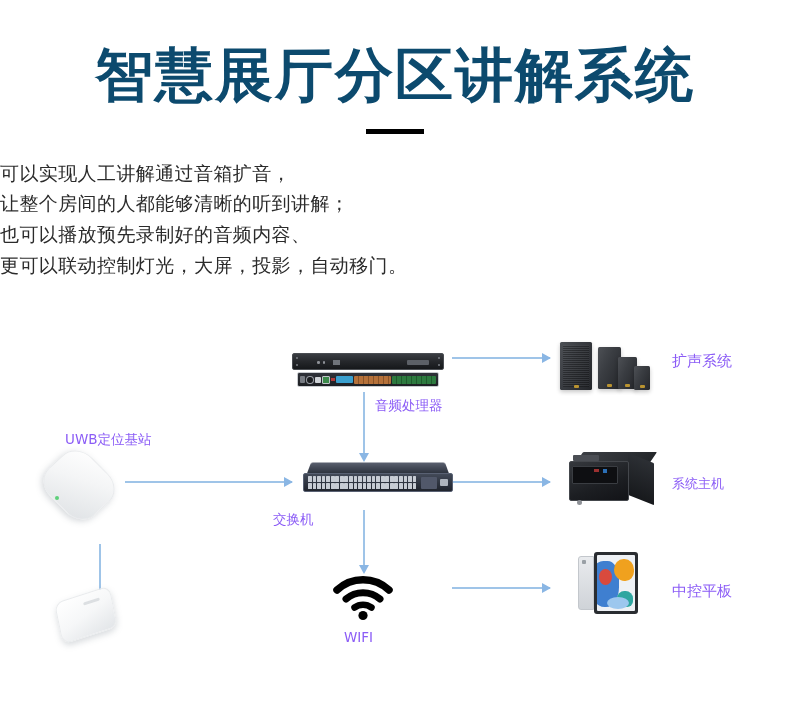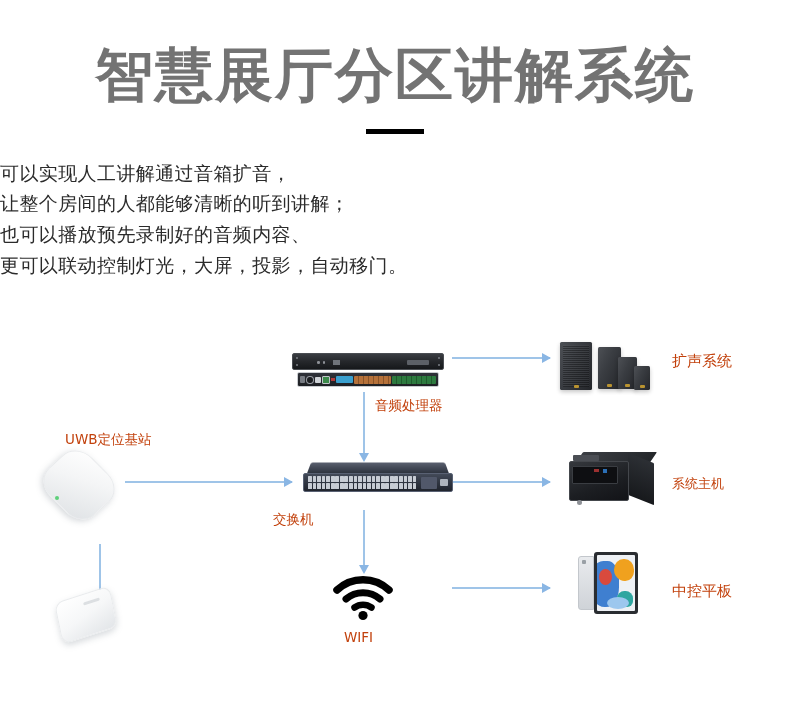--- a/index.html
+++ b/index.html
@@ -23,21 +23,21 @@
     width: 790px;
   }
   #page-title {
     margin: 0;
     padding-top: 44px;
     text-align: center;
     font-size: 58px;
     line-height: 1.08;
     font-weight: 700;
     letter-spacing: 2px;
-    color: #737373;
+    color: #0c4a6e;
     font-family: "DejaVu Sans", "Liberation Sans", sans-serif;
   }
   #title-rule {
     width: 58px;
     height: 5px;
     background: #000000;
     margin: 22px auto 0 auto;
   }
   #subtitle {
     margin: 24px 0 0 0;
@@ -57,21 +57,21 @@
     top: 322px;
     width: 790px;
     height: 384px;
   }
   .node {
     position: absolute;
   }
   .node-label {
     position: absolute;
     font-size: 13.5px;
-    color: #c2410c;
+    color: #8b5cf6;
     white-space: nowrap;
     font-family: "DejaVu Sans", "Liberation Sans", sans-serif;
     line-height: 1.35;
   }
 
   
   .arrow-h {
     position: absolute;
     height: 2px;
     background: #9fc4e8;

